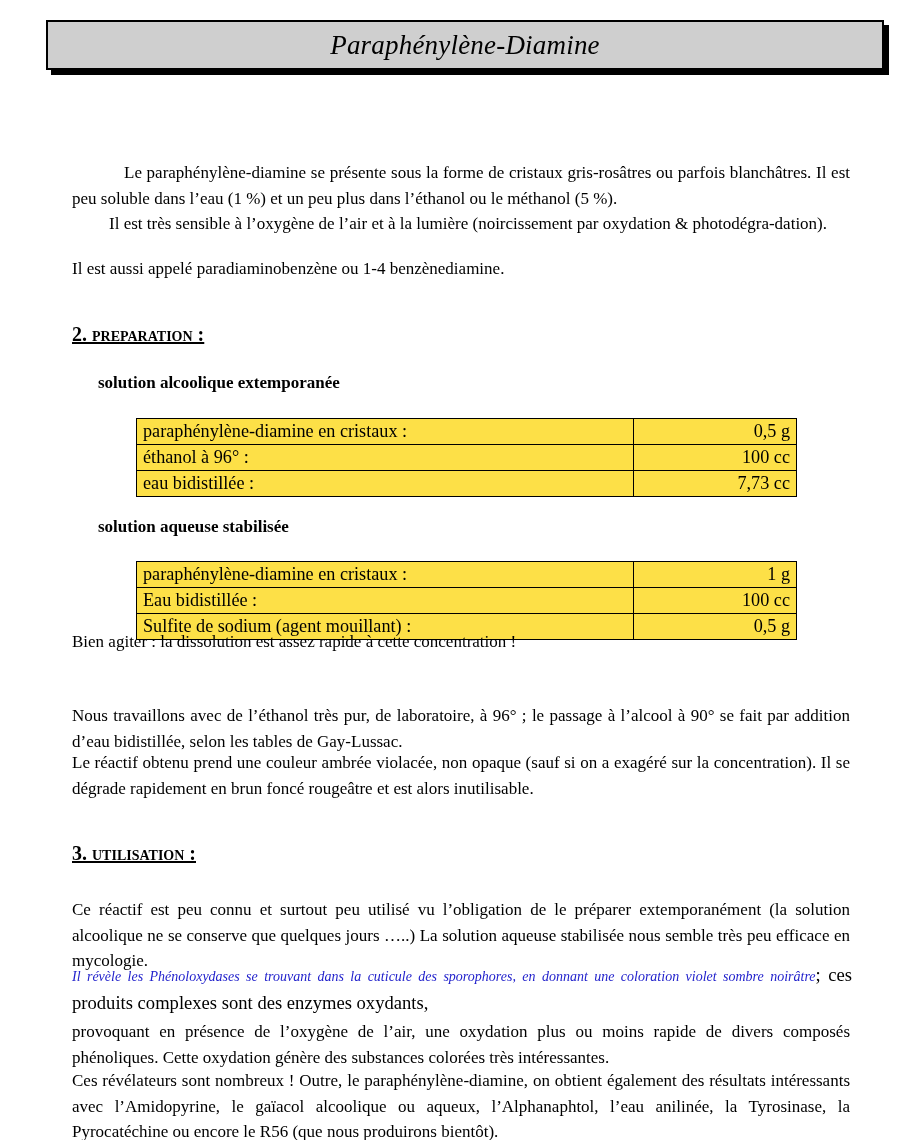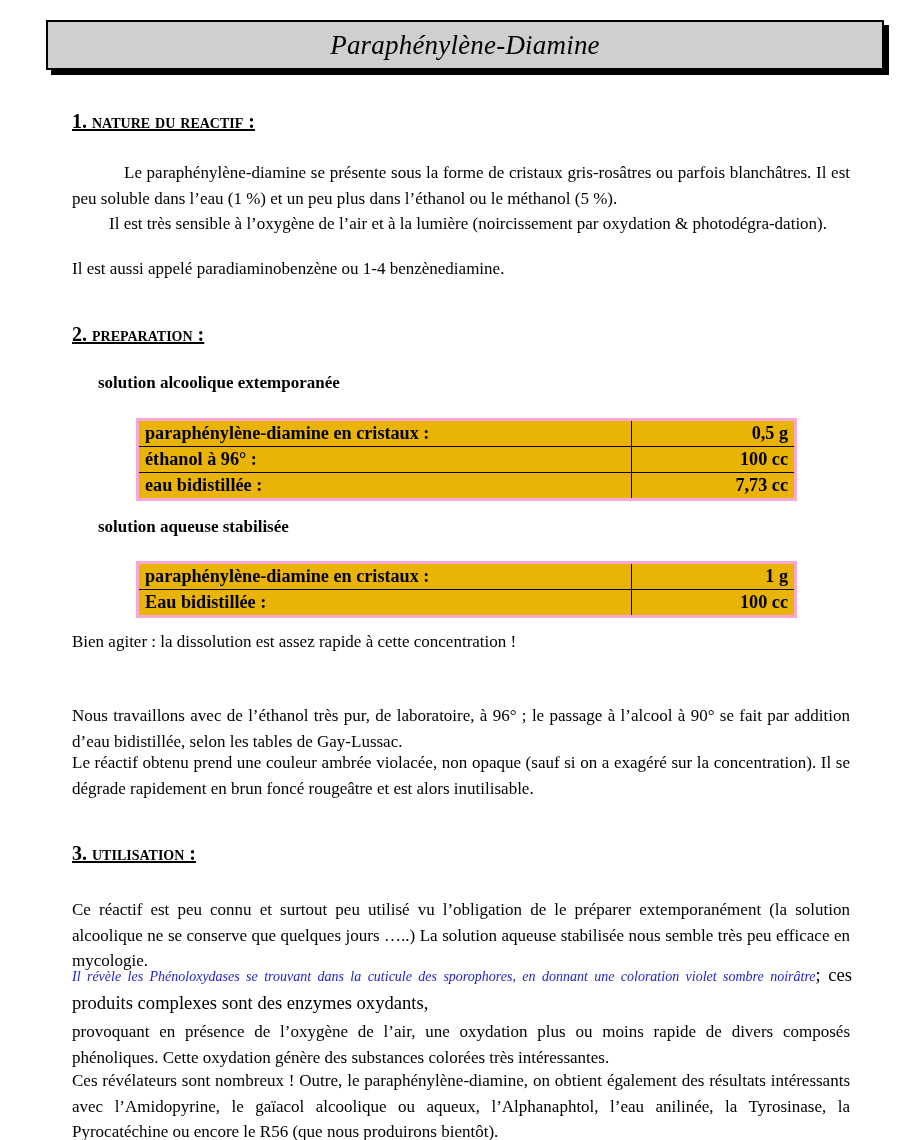--- a/index.html
+++ b/index.html
@@ -87,24 +87,23 @@
     font-weight: bold;
     font-size: 17px;
     color: #000000;
     white-space: nowrap;
   }
 
   
   .rtable {
     position: absolute;
     border-collapse: collapse;
-    border: 3px solid #f9a8d4;
-    background: #eab308;
+    border: 1px solid #f9a8d4;
+    background: #fde047;
     table-layout: fixed;
-    font-weight: bold;
   }
   .rtable td {
     border: 1px solid #000000;
     font-size: 18.2px;
     line-height: 20px;
     padding: 2px 6px 3px 6px;
     height: 20px;
     color: #000000;
   }
   .rtable td.label { text-align: left; }
@@ -124,23 +123,20 @@
 <body>
 
 <div class="page">
 
   <div class="title-wrap">
     <div class="title-box">
       <span class="title-text">Paraphénylène-Diamine</span>
     </div>
   </div>
 
-  <div class="heading" style="left:72px; top:110px;">
-    <span class="num">1.</span><span class="num"> </span><span class="caps">Nature du reactif :</span>
-  </div>
 
   <div class="para left-col" style="top:160px; width:778px;">
     <span class="indent"></span><span>Le paraphénylène-diamine se présente sous la forme de cristaux gris-rosâtres ou parfois blanchâtres. Il est peu soluble dans l’eau (1 %) et un peu plus dans l’éthanol ou le méthanol (5 %).</span>
   </div>
 
   <div class="para left-col" style="top:211px; width:778px;margin-left:37px;">
     <span>Il est très sensible à l’oxygène de l’air et à la lumière (noircissement par oxydation &amp;  photodégra-dation).</span>
   </div>
 
   <div class="para left-col" style="top:256px; width:778px; text-align:left;">
@@ -175,20 +171,24 @@
   <table class="rtable" style="left:136px; top:561px; width:661px;">
     <tbody>
       <tr>
         <td class="label">paraphénylène-diamine en cristaux :</td>
         <td class="value" style="width:150px;">1 g</td>
       </tr>
       <tr>
         <td class="label">Eau bidistillée :</td>
         <td class="value">100 cc</td>
       </tr>
+      <tr>
+        <td class="label">Sulfite de sodium (agent mouillant) :</td>
+        <td class="value">0,5 g</td>
+      </tr>
     </tbody>
   </table>
 
   <div class="para left-col" style="top:629px; width:778px; text-align:left;">
     <span>Bien agiter : la dissolution est assez rapide à cette concentration !</span>
   </div>
   <div class="para left-col" style="top:703px; width:778px;">
     <span>Nous travaillons avec de l’éthanol très pur, de laboratoire, à 96° ; le passage à l’alcool à 90° se fait par addition d’eau bidistillée, selon les tables de Gay-Lussac.</span>
   </div>
   <div class="para left-col" style="top:750px; width:778px;">

